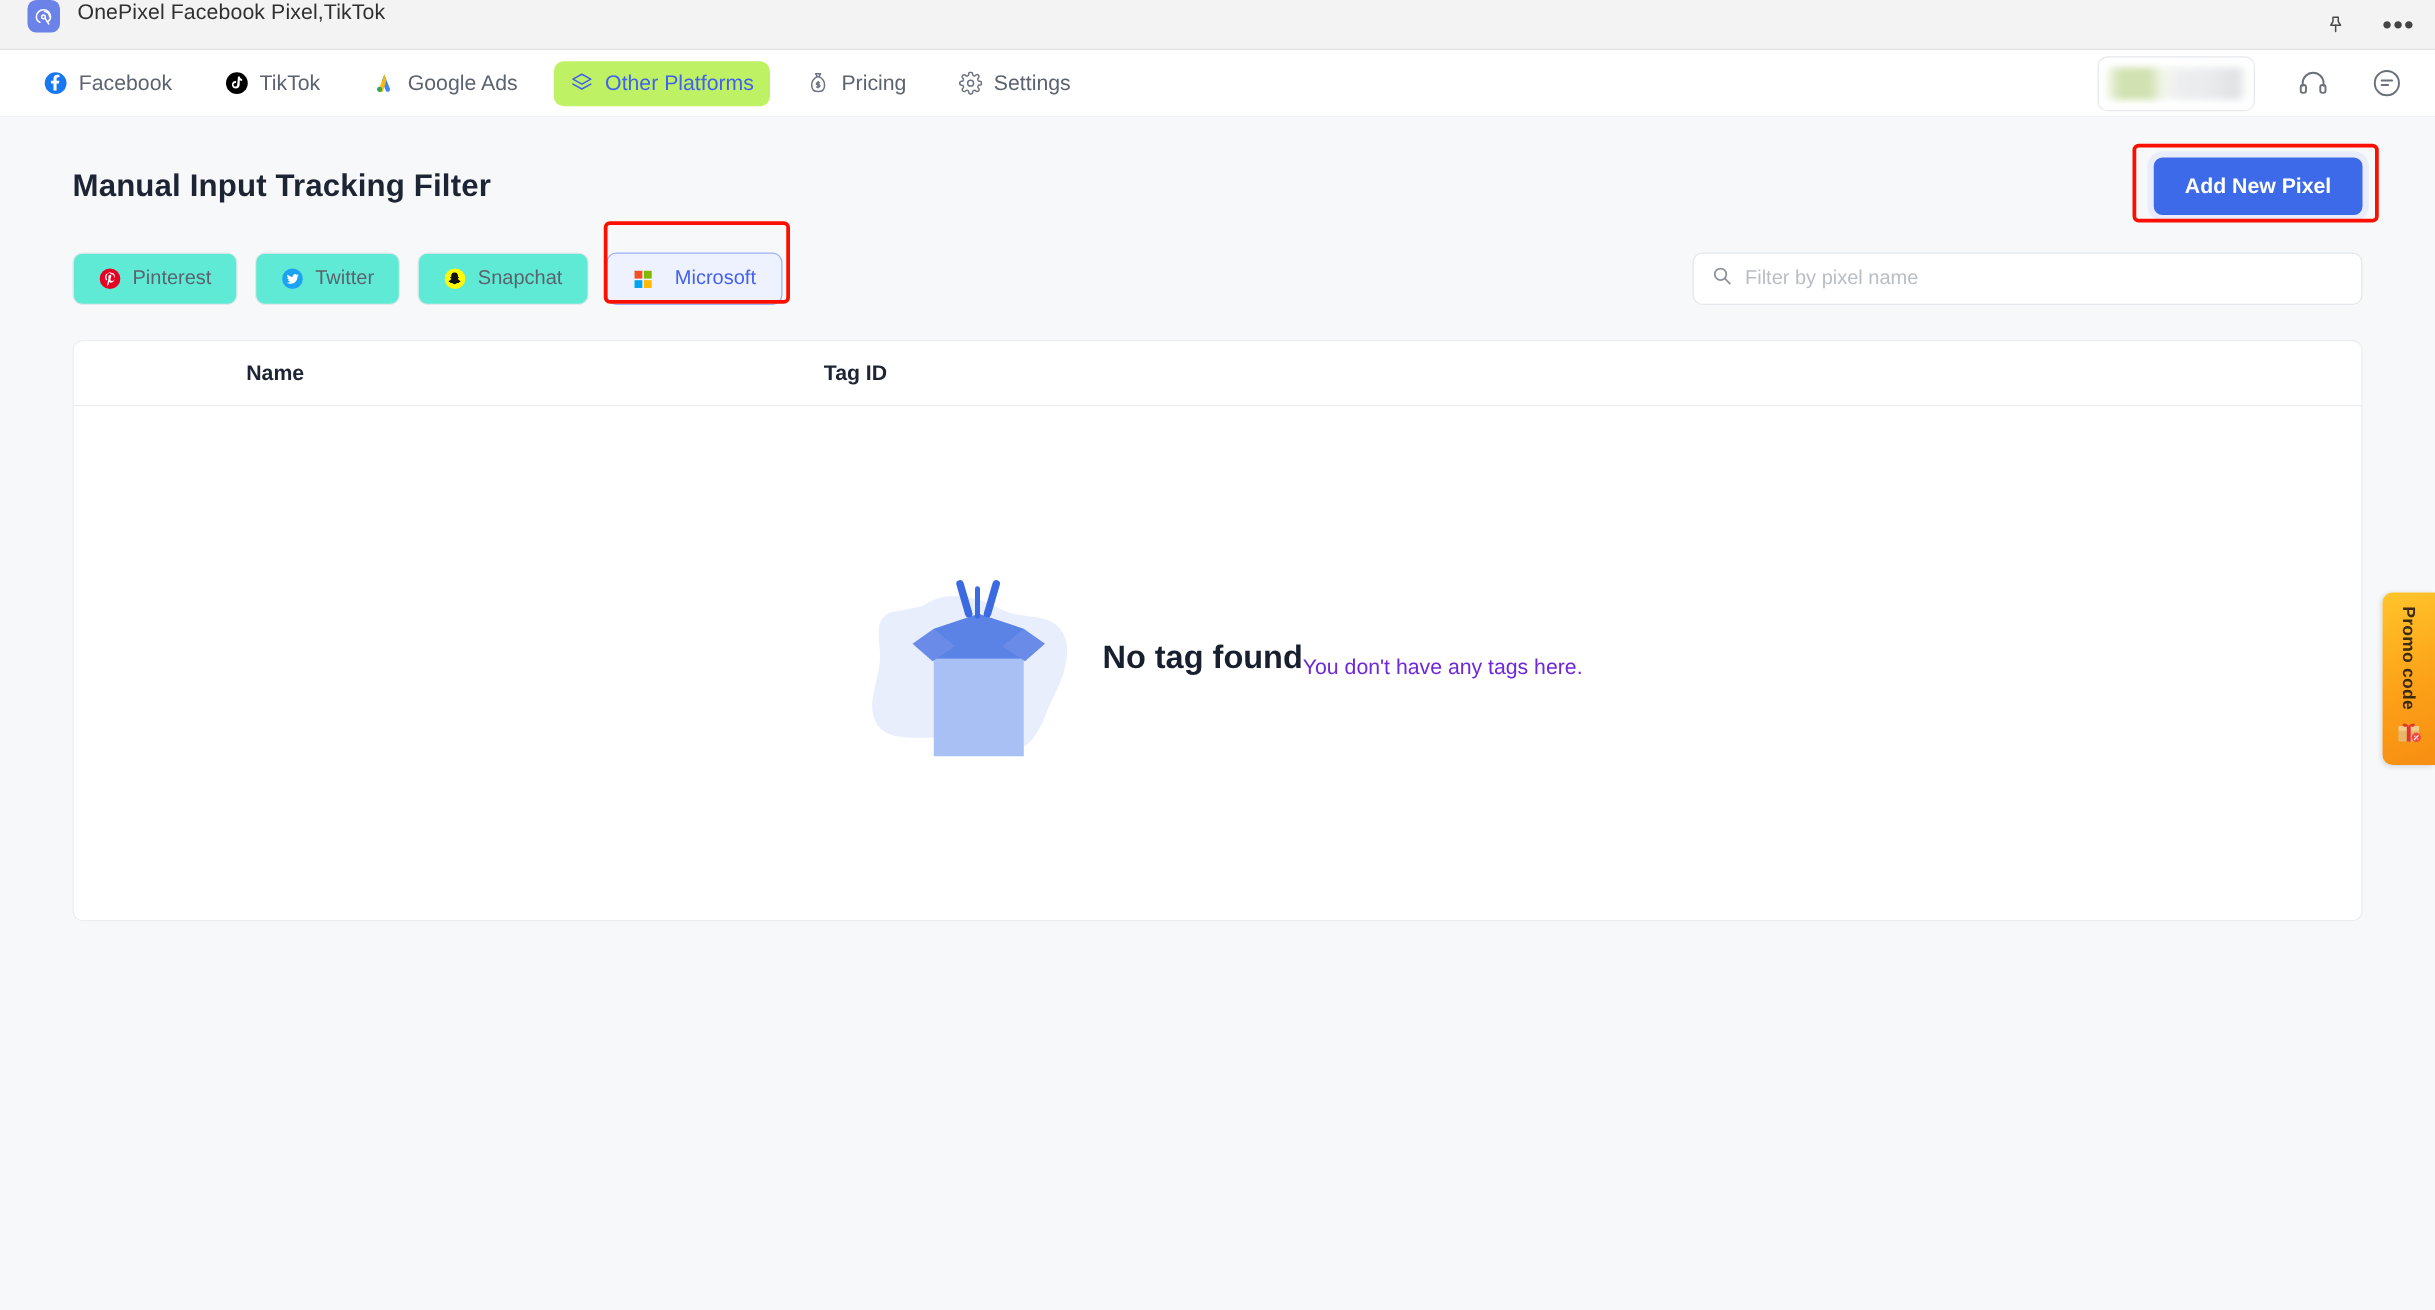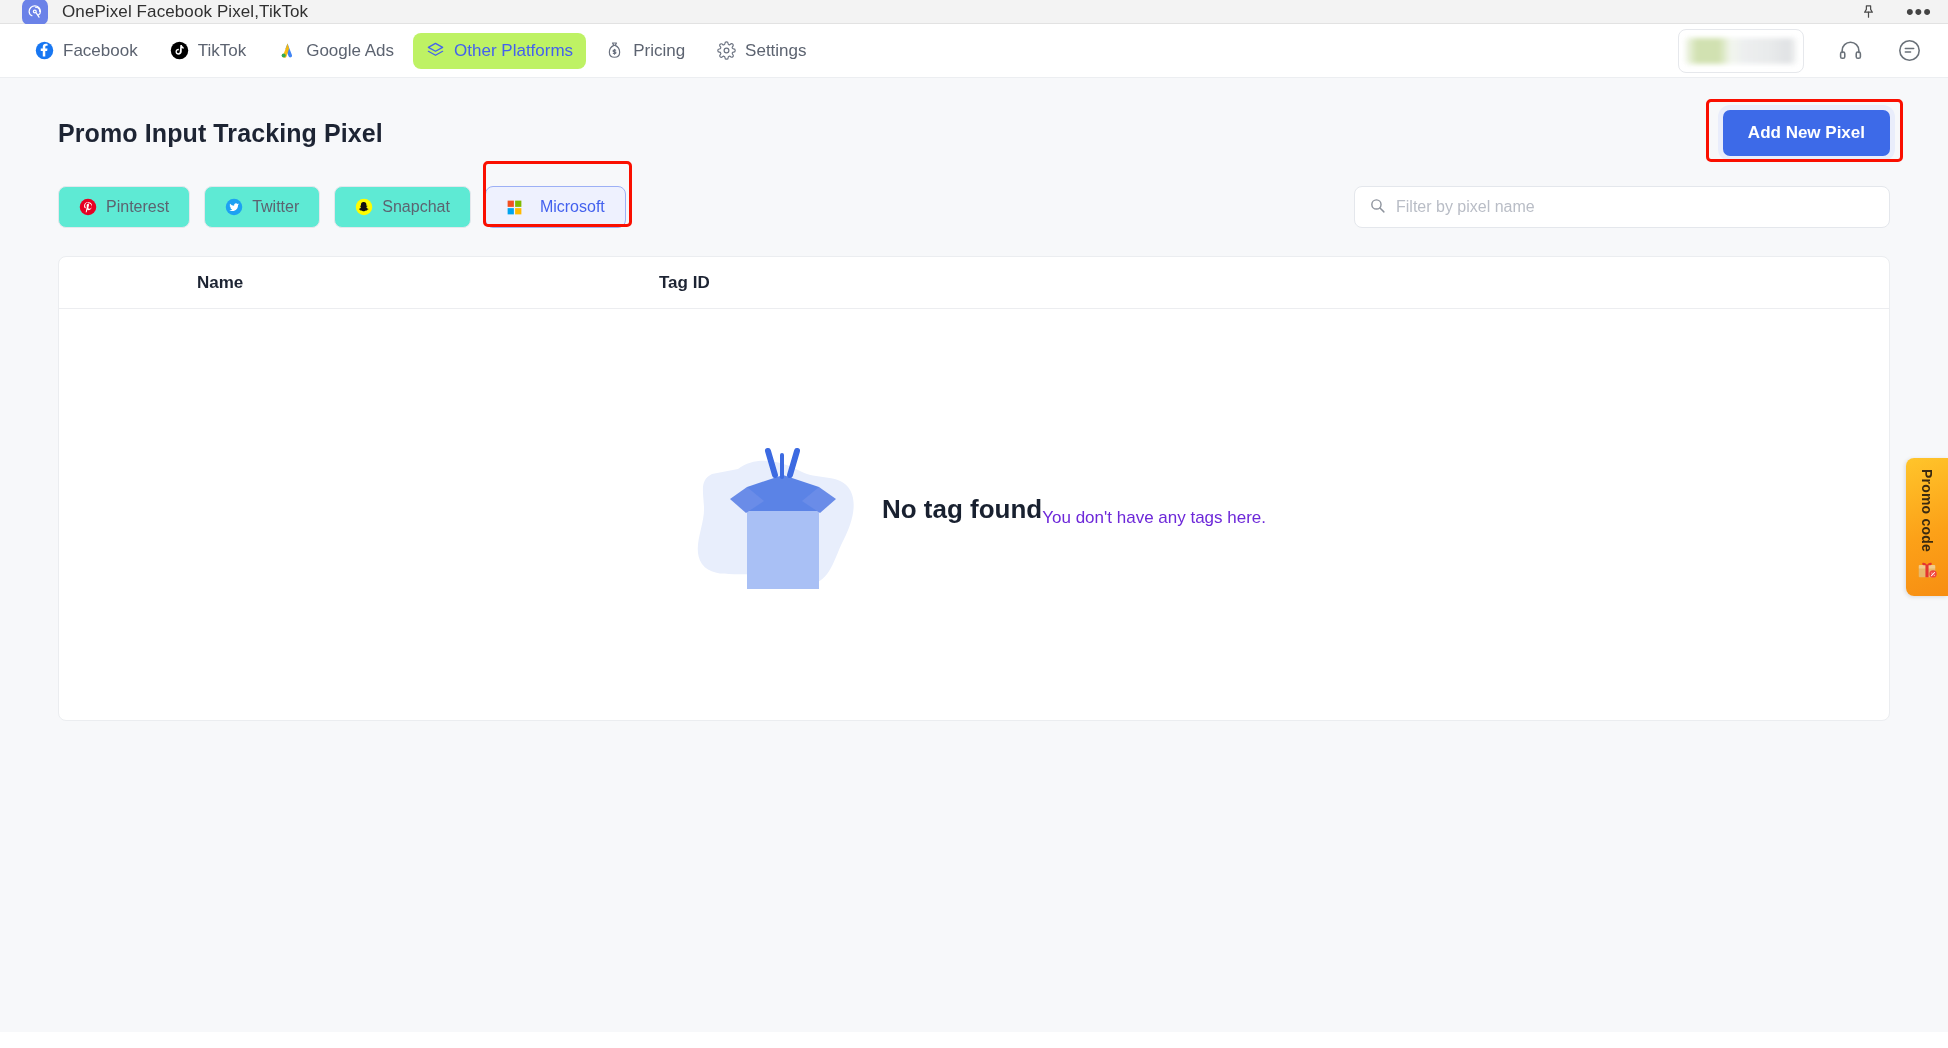--- a/index.html
+++ b/index.html
@@ -6,25 +6,25 @@
   html, body {
     width: 1948px;
     height: 1048px;
     font-family: "Liberation Sans", sans-serif;
     background: #ffffff;
     overflow: hidden;
   }
 
   
   .titlebar {
-    height: 24px;
+    height: 40px;
     background: #f3f3f3;
     border-bottom: 1px solid #e2e2e2;
     display: flex;
-    align-items: center;
+    align-items: flex-start;
     padding: 0 14px;
     position: relative;
   }
   .ext-icon {
     width: 26px; height: 26px;
     border-radius: 7px;
     background: #6b82e8;
     display: flex; align-items: center; justify-content: center;
     margin-left: 8px;
     flex: none;
@@ -50,21 +50,21 @@
   
   .appnav {
     height: 54px;
     background: #fff;
     border-bottom: 1px solid #eceef1;
     display: flex;
     align-items: center;
     padding: 0 26px 0 22px;
     position: relative;
   }
-  .nav-items { display:flex; align-items:center; gap: 6px; }
+  .nav-items { display:flex; align-items:center; gap: 16px; }
   .nav-item {
     display: flex;
     align-items: center;
     gap: 9px;
     padding: 8px 13px;
     border-radius: 8px;
     font-size: 17px;
     color: #5c6370;
     cursor: pointer;
     white-space: nowrap;
@@ -375,21 +375,21 @@
         <circle cx="12" cy="12" r="9.3"></circle>
         <path d="M8 10h8M8 13.5h5"></path>
       </svg>
     </span>
   </div>
 </div>
 
 <div class="page">
 
   <div class="page-head">
-    <div class="page-title">Promo Input Tracking Pixel</div>
+    <div class="page-title">Manual Input Tracking Filter</div>
     <button class="btn-primary">Add New Pixel</button>
     <div class="hl-box" id="hl-add"></div>
   </div>
 
   <div class="toolrow">
     <div class="chips">
 
       <div class="chip">
         <span class="chip-ico">
           <svg width="18" height="18" viewBox="0 0 24 24">

